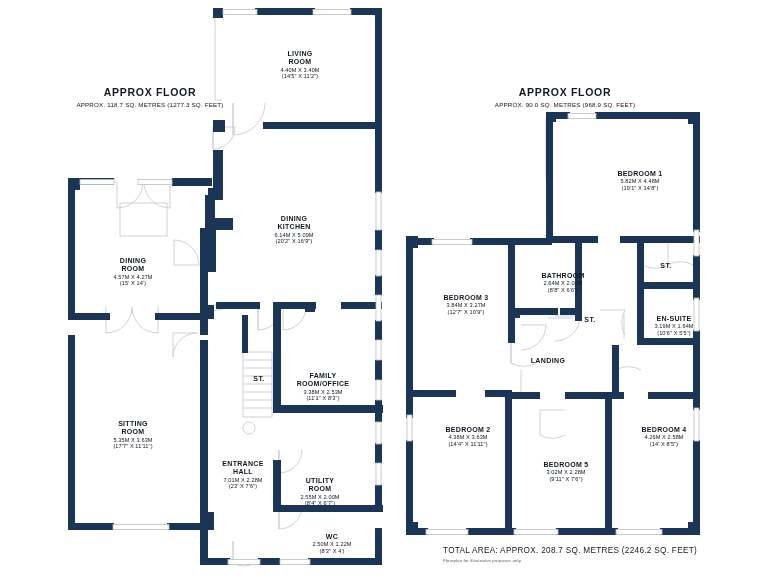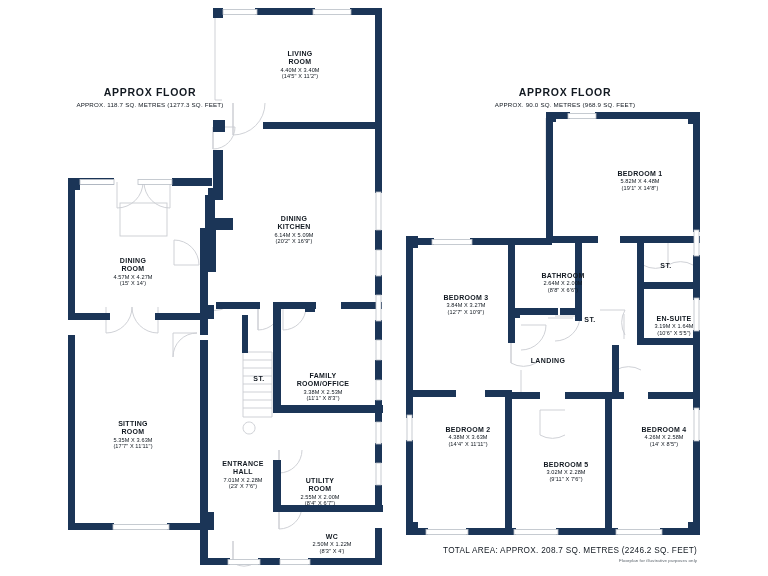--- a/index.html
+++ b/index.html
@@ -53,21 +53,21 @@
     font-size: 10.5px;
     letter-spacing: 0.7px;
   }
   .floor-title .ft-sub {
     font-size: 6.2px;
     letter-spacing: 0.2px;
     margin-top: 3px;
   }
   .footer {
     position: absolute;
-    text-align: right;
+    text-align: left;
     transform: translateX(-50%);
     color: #111820;
     white-space: nowrap;
   }
   .footer .f-main {
     font-size: 8.2px;
     letter-spacing: 0.3px;
   }
   .footer .f-sub {
     font-size: 4.4px;

